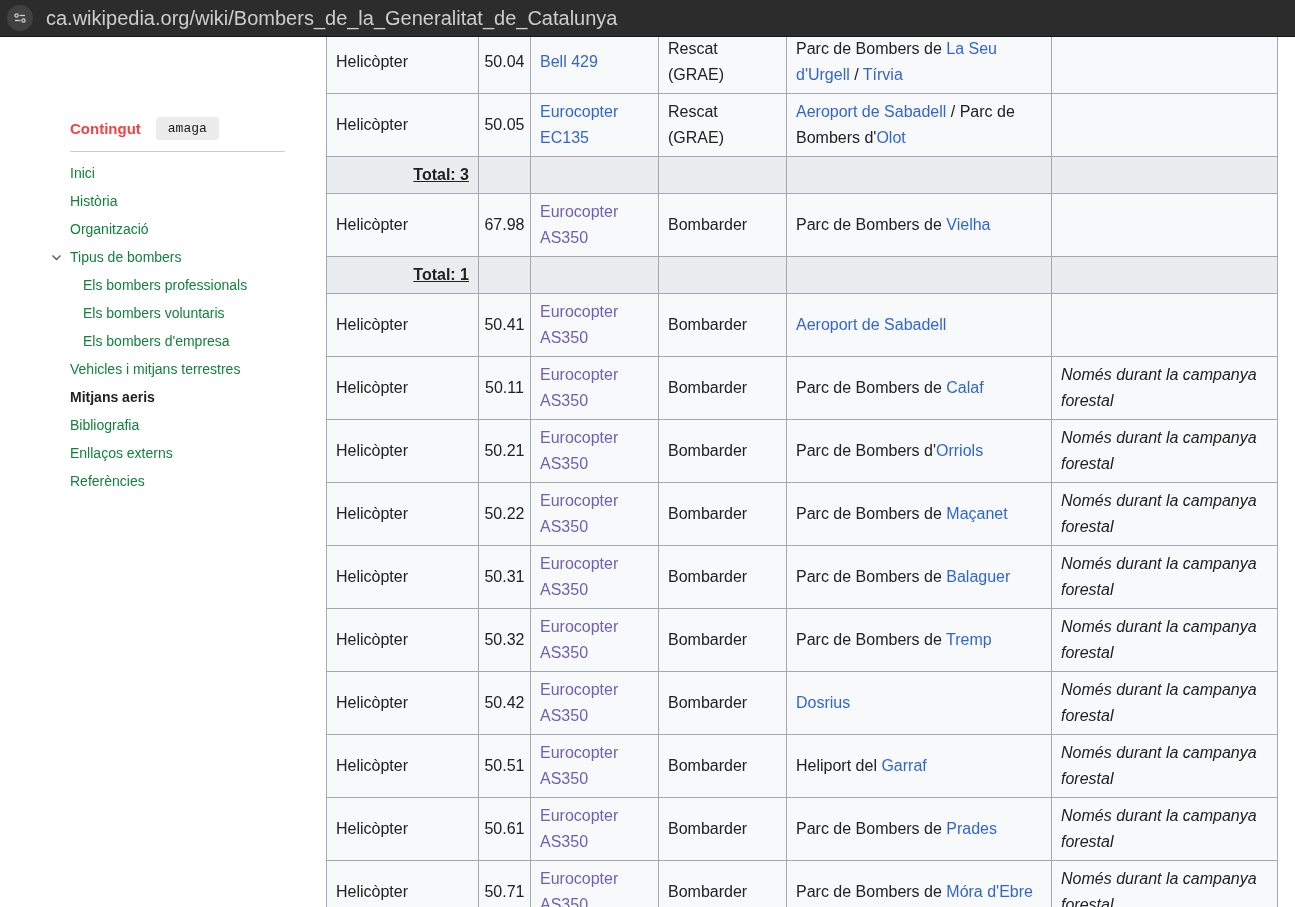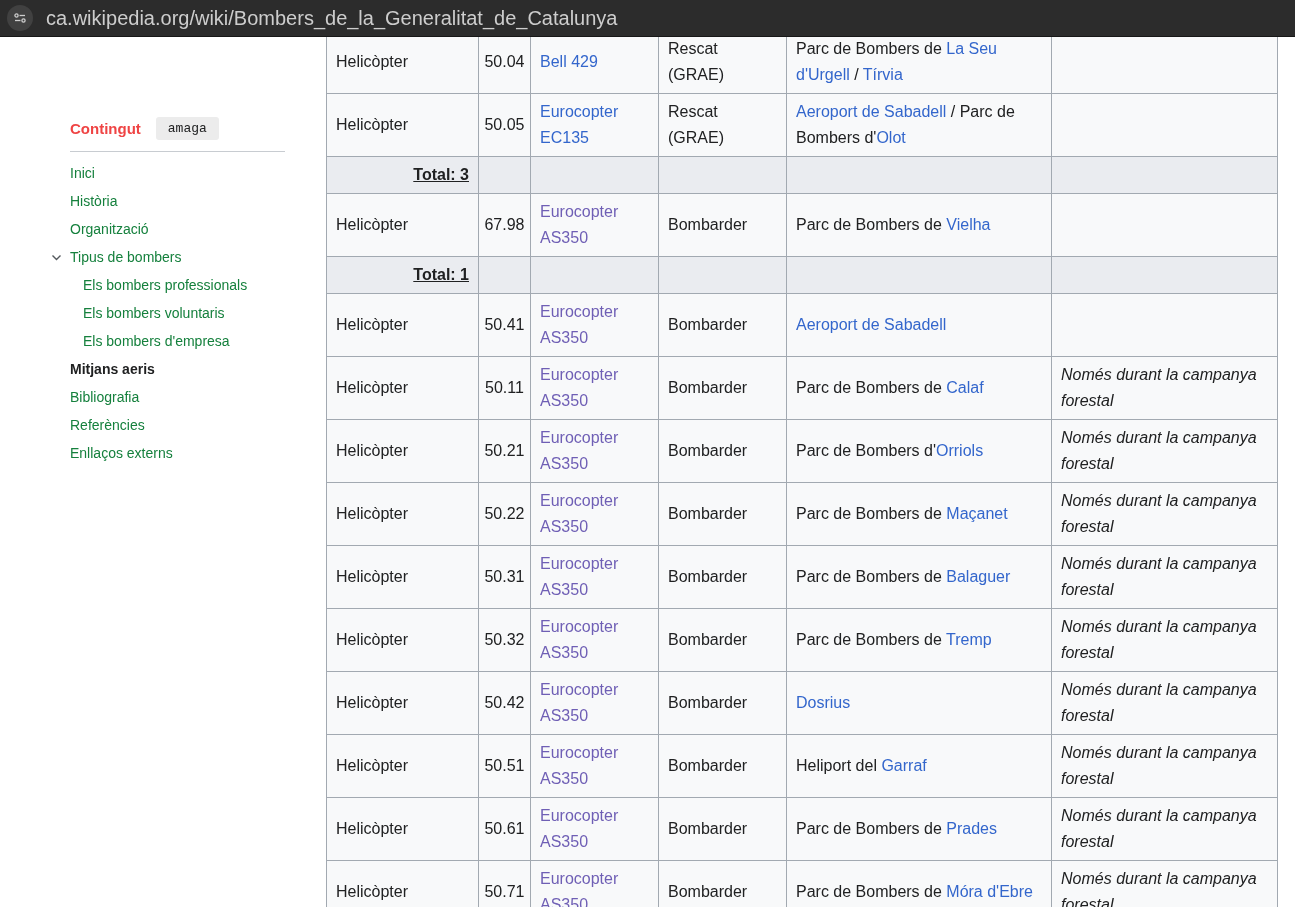--- a/index.html
+++ b/index.html
@@ -88,31 +88,34 @@
       </li>
       <li class="level-2">
         <a href="#" class="toc-label">Els bombers professionals</a>
       </li>
       <li class="level-2">
         <a href="#" class="toc-label">Els bombers voluntaris</a>
       </li>
       <li class="level-2">
         <a href="#" class="toc-label">Els bombers d'empresa</a>
       </li>
+      <li class="level-1">
+        <a href="#" class="toc-label">Vehicles i mitjans terrestres</a>
+      </li>
       <li class="level-1 active">
         <span class="toc-label">Mitjans aeris</span>
       </li>
       <li class="level-1">
         <a href="#" class="toc-label">Bibliografia</a>
       </li>
       <li class="level-1">
+        <a href="#" class="toc-label">Enllaços externs</a>
+      </li>
+      <li class="level-1">
         <a href="#" class="toc-label">Referències</a>
-      </li>
-      <li class="level-1">
-        <a href="#" class="toc-label">Enllaços externs</a>
       </li>
     </ul>
 </nav>
 
 <table id="aircraft-table">
   <colgroup>
     <col class="col-type">
       <col class="col-num">
       <col class="col-model">
     <col class="col-role">

